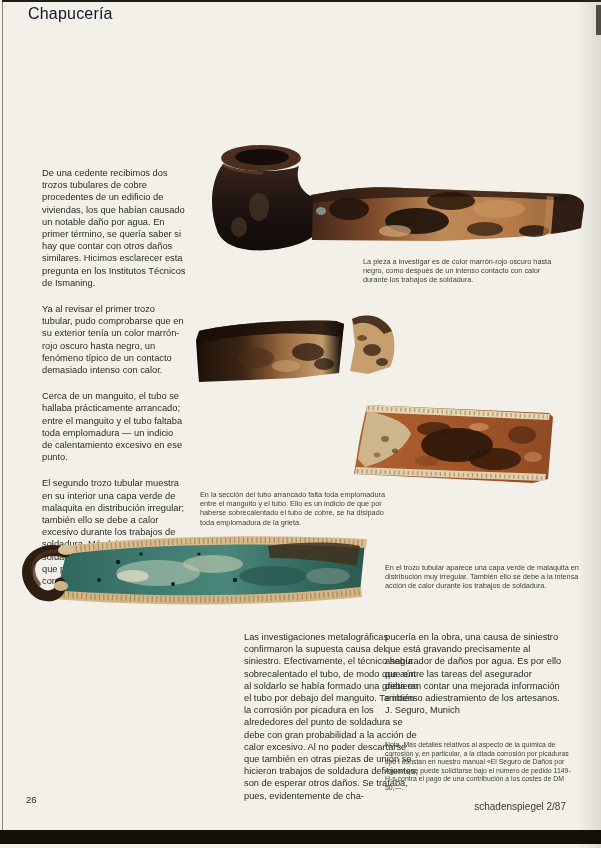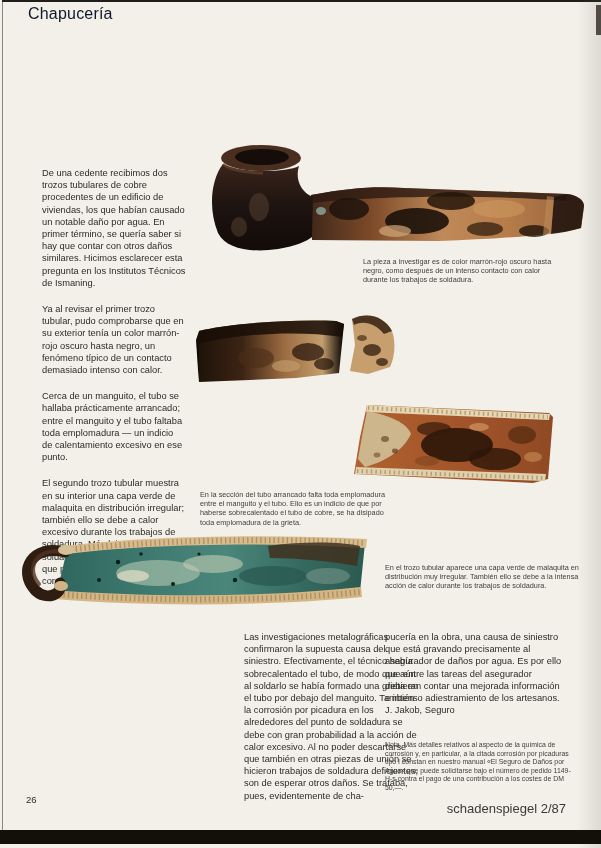--- a/index.html
+++ b/index.html
@@ -29,21 +29,21 @@
   .bodycol { position:absolute; top:631px; font-size:9.3px; line-height:12.2px; }
   .body-left  { left:200px; width:175px;margin-left:44px; }
   .body-right { left:385px; width:181px; }
   .author { margin-top:0; }
 
   .note { position:absolute; left:385px; top:741px; width:189px;
     font-size:6.9px; line-height:8.6px; color:#3e3e39; }
 
   .pagenum { position:absolute; left:26px; top:794px; font-size:9.5px; }
   .journal { position:absolute; left:400px; top:801px; width:166px; text-align:right;
-    font-size:13px; color:#3a3a35; }
+    font-size:10px; color:#3a3a35; }
 
   .photo { position:absolute; }
   .photo svg { display:block; width:100%; height:100%; }
   .photo-1 { left:199px; top:137px; width:393px; height:116px; }
   .photo-2 { left:196px; top:300px; width:206px; height:99px; }
   .photo-3 { left:337px; top:399px; width:219px; height:90px; }
   .photo-4 { left:13px;  top:524px; width:370px; height:92px; }
 </style>
 </head>
 <body>
@@ -211,21 +211,21 @@
       </g>
     </svg>
   </div>
 
   <div class="caption cap-3">En el trozo tubular aparece una capa verde de malaquita en distribución muy irregular. También ello se debe a la intensa acción de calor durante los trabajos de soldadura.</div>
 
   <div class="bodycol body-left">Las investigaciones metalográficas confirmaron la supuesta causa del siniestro. Efectivamente, el técnico había sobrecalentado el tubo, de modo que aún al soldarlo se había formado una grieta en el tubo por debajo del manguito. También la corrosión por picadura en los alrededores del punto de soldadura se debe con gran probabilidad a la acción de calor excesivo. Al no poder descartarse que también en otras piezas de unión se hicieron trabajos de soldadura deficientes, son de esperar otros daños. Se trataba, pues, evidentemente de cha-</div>
 
   <div class="bodycol body-right">
     <div>pucería en la obra, una causa de siniestro que está gravando precisamente al asegurador de daños por agua. Es por ello que entre las tareas del asegurador debieran contar una mejorada información e intenso adiestramiento de los artesanos.</div>
-    <div class="author">J. Jakob, Seguro</div>
+    <div class="author">J. Seguro, Munich</div>
   </div>
 
   <div class="note">Nota. Más detalles relativos al aspecto de la química de corrosión y, en particular, a la citada corrosión por picaduras tipo I constan en nuestro manual «El Seguro de Daños por Agua» que puede solicitarse bajo el número de pedido 1149-H-s contra el pago de una contribución a los costes de DM 50,—.</div>
 
   <div class="pagenum">26</div>
   <div class="journal">schadenspiegel 2/87</div>
 
   <div class="bottom-bar"></div>
 </div>
 

